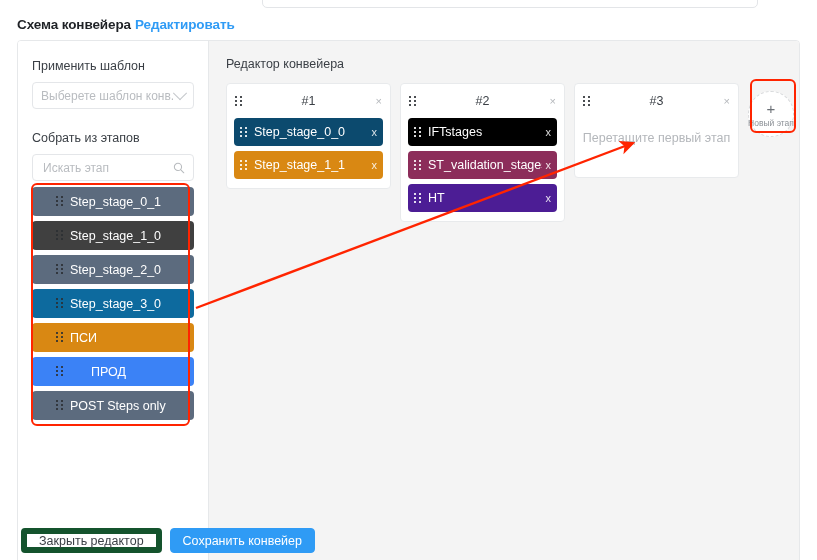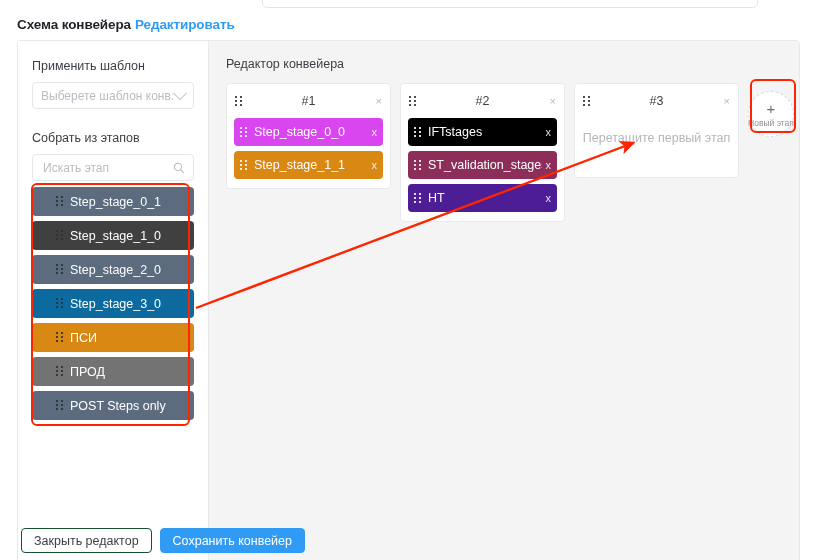--- a/index.html
+++ b/index.html
@@ -302,21 +302,21 @@
     font-size: 12.5px;
     display: flex;
     align-items: center;
     padding: 0 12px;
     cursor: pointer;
     box-sizing: border-box;
     white-space: nowrap;
   }
   .btn-secondary {
     background: #fff;
-    border: 1px solid #14532d;
+    border: 6px solid #14532d;
     color: #3a3f45;
   }
   .btn-primary {
     background: #2f9bf5;
     border: 1px solid #2f9bf5;
     color: #ffffff;
   }
 
   
   .anno {
@@ -414,21 +414,21 @@
           <span class="grip dark">
             <i></i>
             <i></i>
             <i></i>
             <i></i>
             <i></i>
             <i></i>
           </span>
           <span class="chip-label">ПСИ</span>
         </div>
-        <div class="chip" style="background: #737373;">
+        <div class="chip" style="background: #3b82f6; gap: 21px;">
           <span class="grip dark">
             <i></i>
             <i></i>
             <i></i>
             <i></i>
             <i></i>
             <i></i>
           </span>
           <span class="chip-label">ПРОД</span>
         </div>
@@ -455,21 +455,21 @@
               <i></i>
               <i></i>
               <i></i>
               <i></i>
               <i></i>
               <i></i>
             </span>
             <span class="stage-num">#1</span>
             <span class="x-close">×</span>
           </div>
-          <div class="item" style="background: #d946ef;">
+          <div class="item" style="background: #0c4a6e;">
             <span class="grip">
               <i></i>
               <i></i>
               <i></i>
               <i></i>
               <i></i>
               <i></i>
             </span>
             <span class="item-label">Step_stage_0_0</span>
             <span class="item-x">x</span>

